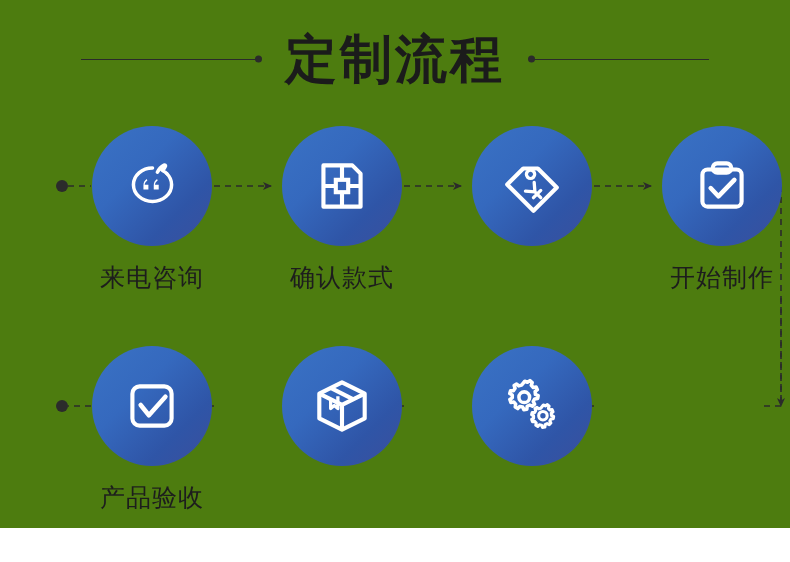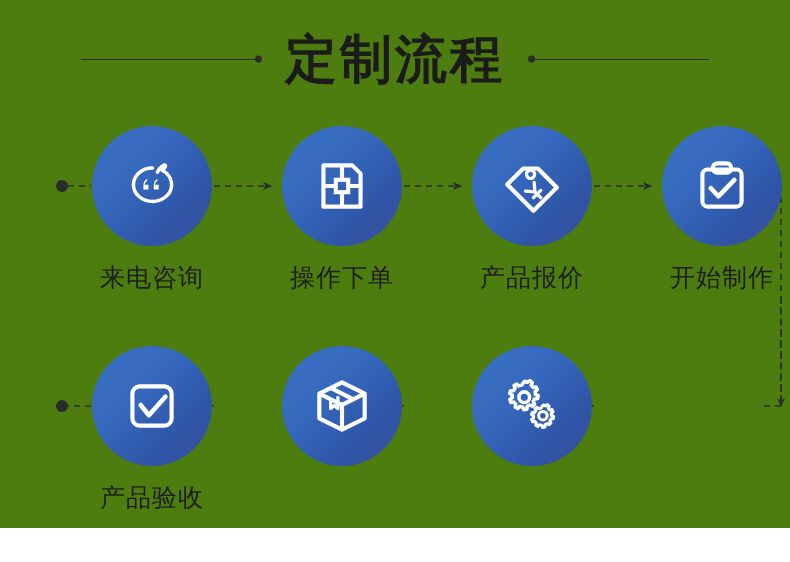--- a/index.html
+++ b/index.html
@@ -180,34 +180,33 @@
       </div>
 
       <div class="node" style="left:258px;">
         <div class="circle">
           <svg viewBox="0 0 64 64">
             <path d="M14 12h28l8 8v32H14z" fill="none" stroke="#ffffff" stroke-width="4" stroke-linejoin="round"></path>
             <rect x="26" y="26" width="12" height="12" fill="none" stroke="#ffffff" stroke-width="4"></rect>
             <path d="M32 12v14M32 38v14M14 32h12M38 32h12" stroke="#ffffff" stroke-width="4" stroke-linecap="butt"></path>
           </svg>
         </div>
-        <div class="label">操作下单</div>
+        <div class="label">确认款式</div>
       </div>
 
       <div class="node" style="left:448px;">
         <div class="circle">
           <svg viewBox="0 0 64 64">
             <g transform="rotate(-45 32 32)">
               <path d="M16 14h22l10 10v26H16z" fill="none" stroke="#ffffff" stroke-width="4" stroke-linejoin="round"></path>
               <circle cx="39" cy="23" r="4" fill="none" stroke="#ffffff" stroke-width="3.2"></circle>
               <path d="M24 31l6 7 6-7M30 38v8M25 41h10" stroke="#ffffff" stroke-width="3.2" fill="none" stroke-linecap="round" stroke-linejoin="round"></path>
             </g>
           </svg>
         </div>
-        <div class="label">产品报价</div>
       </div>
 
       <div class="node" style="left:638px;">
         <div class="circle">
           <svg viewBox="0 0 64 64">
             <rect x="13" y="16" width="38" height="36" rx="5" fill="none" stroke="#ffffff" stroke-width="4"></rect>
             <rect x="23" y="10" width="18" height="9" rx="4.5" fill="none" stroke="#ffffff" stroke-width="4"></rect>
             <path d="M21 34l7.5 8L44 26" fill="none" stroke="#ffffff" stroke-width="4.4" stroke-linecap="round" stroke-linejoin="round"></path>
           </svg>
         </div>

